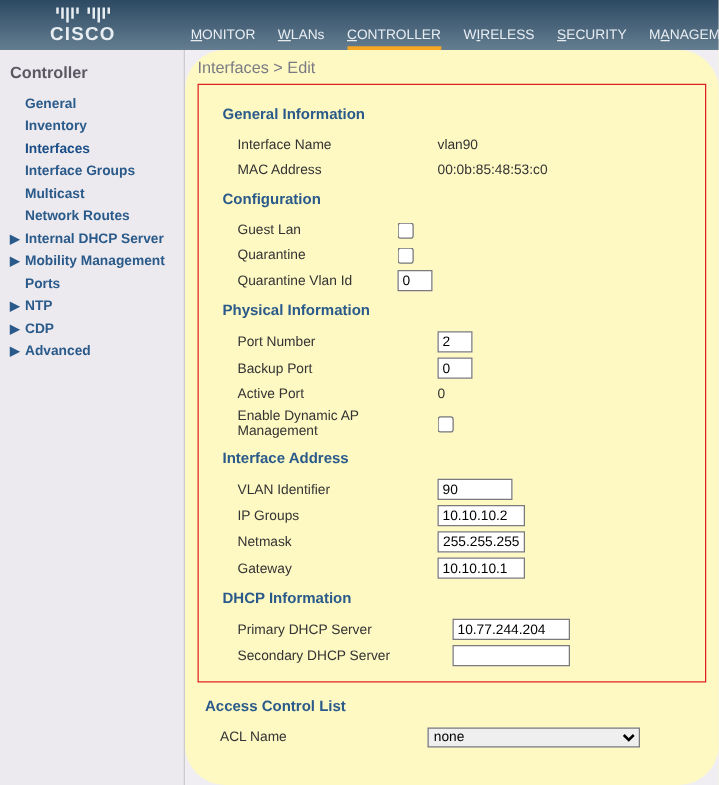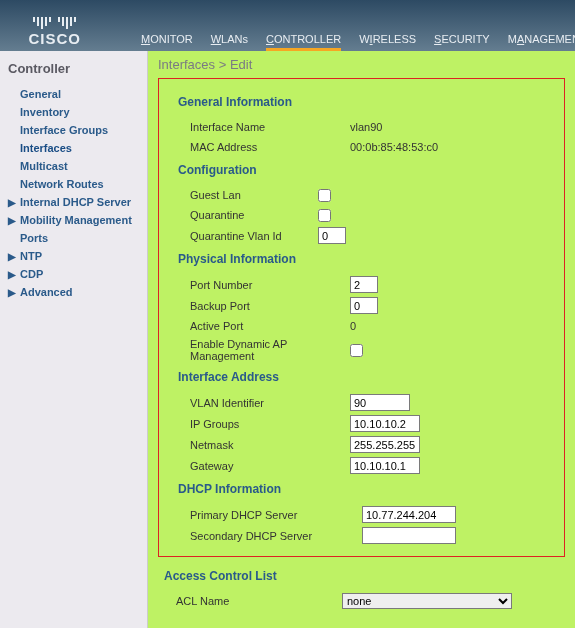--- a/index.html
+++ b/index.html
@@ -7,25 +7,24 @@
     font-family: Arial, Helvetica, sans-serif;
     font-size: 11px;
     background: #f0eef2;
     width: 575px;
     height: 628px;
     overflow: hidden;
     position: relative;
   }
   .header {
     background: linear-gradient(#2d4a63, #647d90);
-    height: 51px;
+    height: 40px;
     display: flex;
     align-items: flex-end;
     padding-left: 40px;
-    justify-content: center;
   }
   .logo {
     display: flex;
     flex-direction: column;
     align-items: center;
     margin-right: 60px;
     margin-bottom: 4px;
     color: #e8edf2;
   }
   .logo-bars {
@@ -87,23 +86,24 @@
   }
   .sidebar-item .caret {
     width: 12px;
     color: #2a5a8a;
     font-size: 10px;
   }
   .sidebar-item.child { padding-left: 14px; }
   .sidebar-item.bold { font-weight: bold; }
   .content {
     flex: 1;
-    background: #bef264;
+    background: #fef9c3;
     padding: 6px 10px 10px 10px;
     overflow: hidden;
+    border-radius: 32px;
   }
   .breadcrumb {
     font-size: 13px;
     color: #7a7a83;
     margin-bottom: 6px;
   }
   .red-box {
     border: 1px solid #d22;
     padding: 10px 12px 10px 19px;
   }
@@ -173,25 +173,25 @@
 
 <div class="main">
   <div class="sidebar">
     <div class="sidebar-title">Controller</div>
     <div class="sidebar-item child bold">
         <span>General</span>
       </div>
     <div class="sidebar-item child bold">
         <span>Inventory</span>
       </div>
-    <div class="sidebar-item child bold">
-        <span>Interface Groups</span>
-      </div>
     <div class="sidebar-item child bold" style="color:#1a4d85">
         <span>Interfaces</span>
+      </div>
+    <div class="sidebar-item child bold">
+        <span>Interface Groups</span>
       </div>
     <div class="sidebar-item child bold">
         <span>Multicast</span>
       </div>
     <div class="sidebar-item child bold">
         <span>Network Routes</span>
       </div>
     <div class="sidebar-item bold">
         <span class="caret">▶</span>
         <span>Internal DHCP Server</span>

